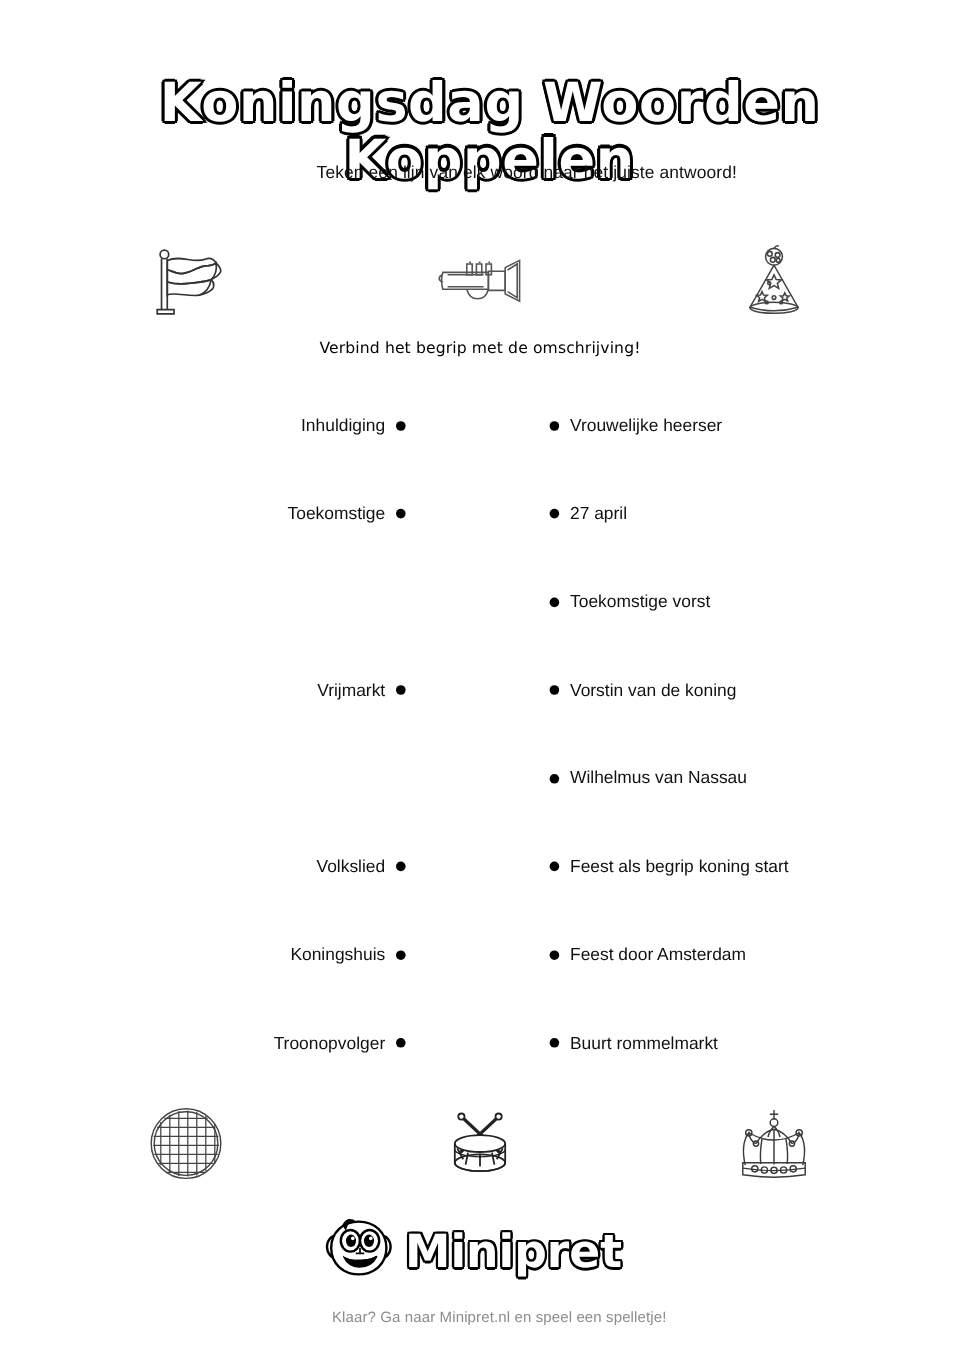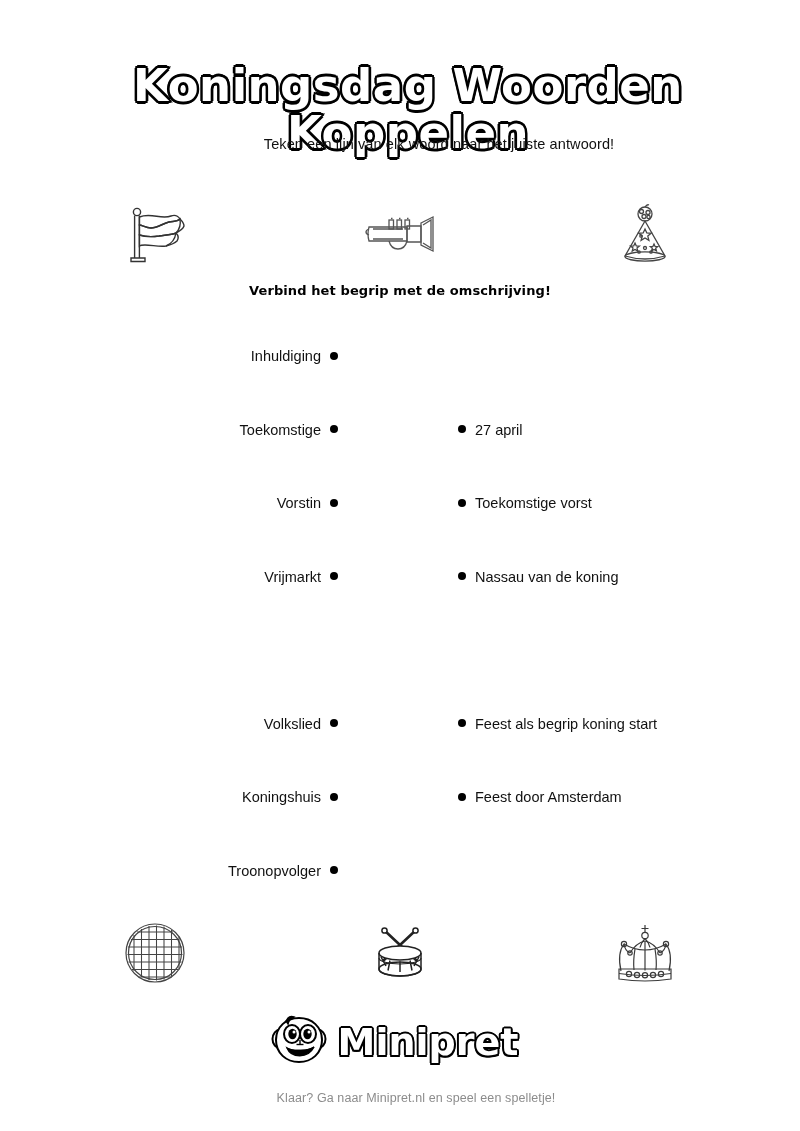--- a/index.html
+++ b/index.html
@@ -76,21 +76,21 @@
   }
 
   
   .match-heading {
     position: absolute;
     top: 283px;
     left: 0;
     width: 800px;
     text-align: center;
     font-family: "DejaVu Sans", sans-serif;
-    font-weight: 700;
+    font-weight: 400;
     font-size: 13px;
     letter-spacing: 0.1px;
     color: #000000;
   }
 
   
   .match-area {
     position: absolute;
     top: 340px;
     left: 0;
@@ -241,50 +241,53 @@
 </div>
 
 <div class="match-heading">Verbind het begrip met de omschrijving!</div>
 
 <div class="match-area">
 
   <div class="match-row">
     <div class="term-side">
       <span class="term-text">Inhuldiging</span><span class="bullet"></span>
     </div>
+    <div class="answer-side">
+      <span class="bullet"></span><span class="answer-text">Vrouwelijke heerser</span>
+    </div>
   </div>
 
   <div class="match-row">
     <div class="term-side">
       <span class="term-text">Toekomstige</span><span class="bullet"></span>
     </div>
     <div class="answer-side">
       <span class="bullet"></span><span class="answer-text">27 april</span>
     </div>
   </div>
 
   <div class="match-row">
-    <div class="term-side">
-      <span class="term-text">Vorstin</span><span class="bullet"></span>
-    </div>
     <div class="answer-side">
       <span class="bullet"></span><span class="answer-text">Toekomstige vorst</span>
     </div>
   </div>
 
   <div class="match-row">
     <div class="term-side">
       <span class="term-text">Vrijmarkt</span><span class="bullet"></span>
     </div>
     <div class="answer-side">
-      <span class="bullet"></span><span class="answer-text">Nassau van de koning</span>
-    </div>
-  </div>
-
-  <div class="match-row">
+      <span class="bullet"></span><span class="answer-text">Vorstin van de koning</span>
+    </div>
+  </div>
+
+  <div class="match-row">
+    <div class="answer-side">
+      <span class="bullet"></span><span class="answer-text">Wilhelmus van Nassau</span>
+    </div>
   </div>
 
   <div class="match-row">
     <div class="term-side">
       <span class="term-text">Volkslied</span><span class="bullet"></span>
     </div>
     <div class="answer-side">
       <span class="bullet"></span><span class="answer-text">Feest als begrip koning start</span>
     </div>
   </div>
@@ -294,20 +297,23 @@
       <span class="term-text">Koningshuis</span><span class="bullet"></span>
     </div>
     <div class="answer-side">
       <span class="bullet"></span><span class="answer-text">Feest door Amsterdam</span>
     </div>
   </div>
 
   <div class="match-row">
     <div class="term-side">
       <span class="term-text">Troonopvolger</span><span class="bullet"></span>
+    </div>
+    <div class="answer-side">
+      <span class="bullet"></span><span class="answer-text">Buurt rommelmarkt</span>
     </div>
   </div>
 
 </div>
 
 <div class="icon-row bottom">
 
   <div class="icon-cell">
     <svg width="62" height="62" viewBox="0 0 62 62" fill="none" stroke="#444" stroke-width="1.2">
       <circle cx="31" cy="31" r="29"></circle>

